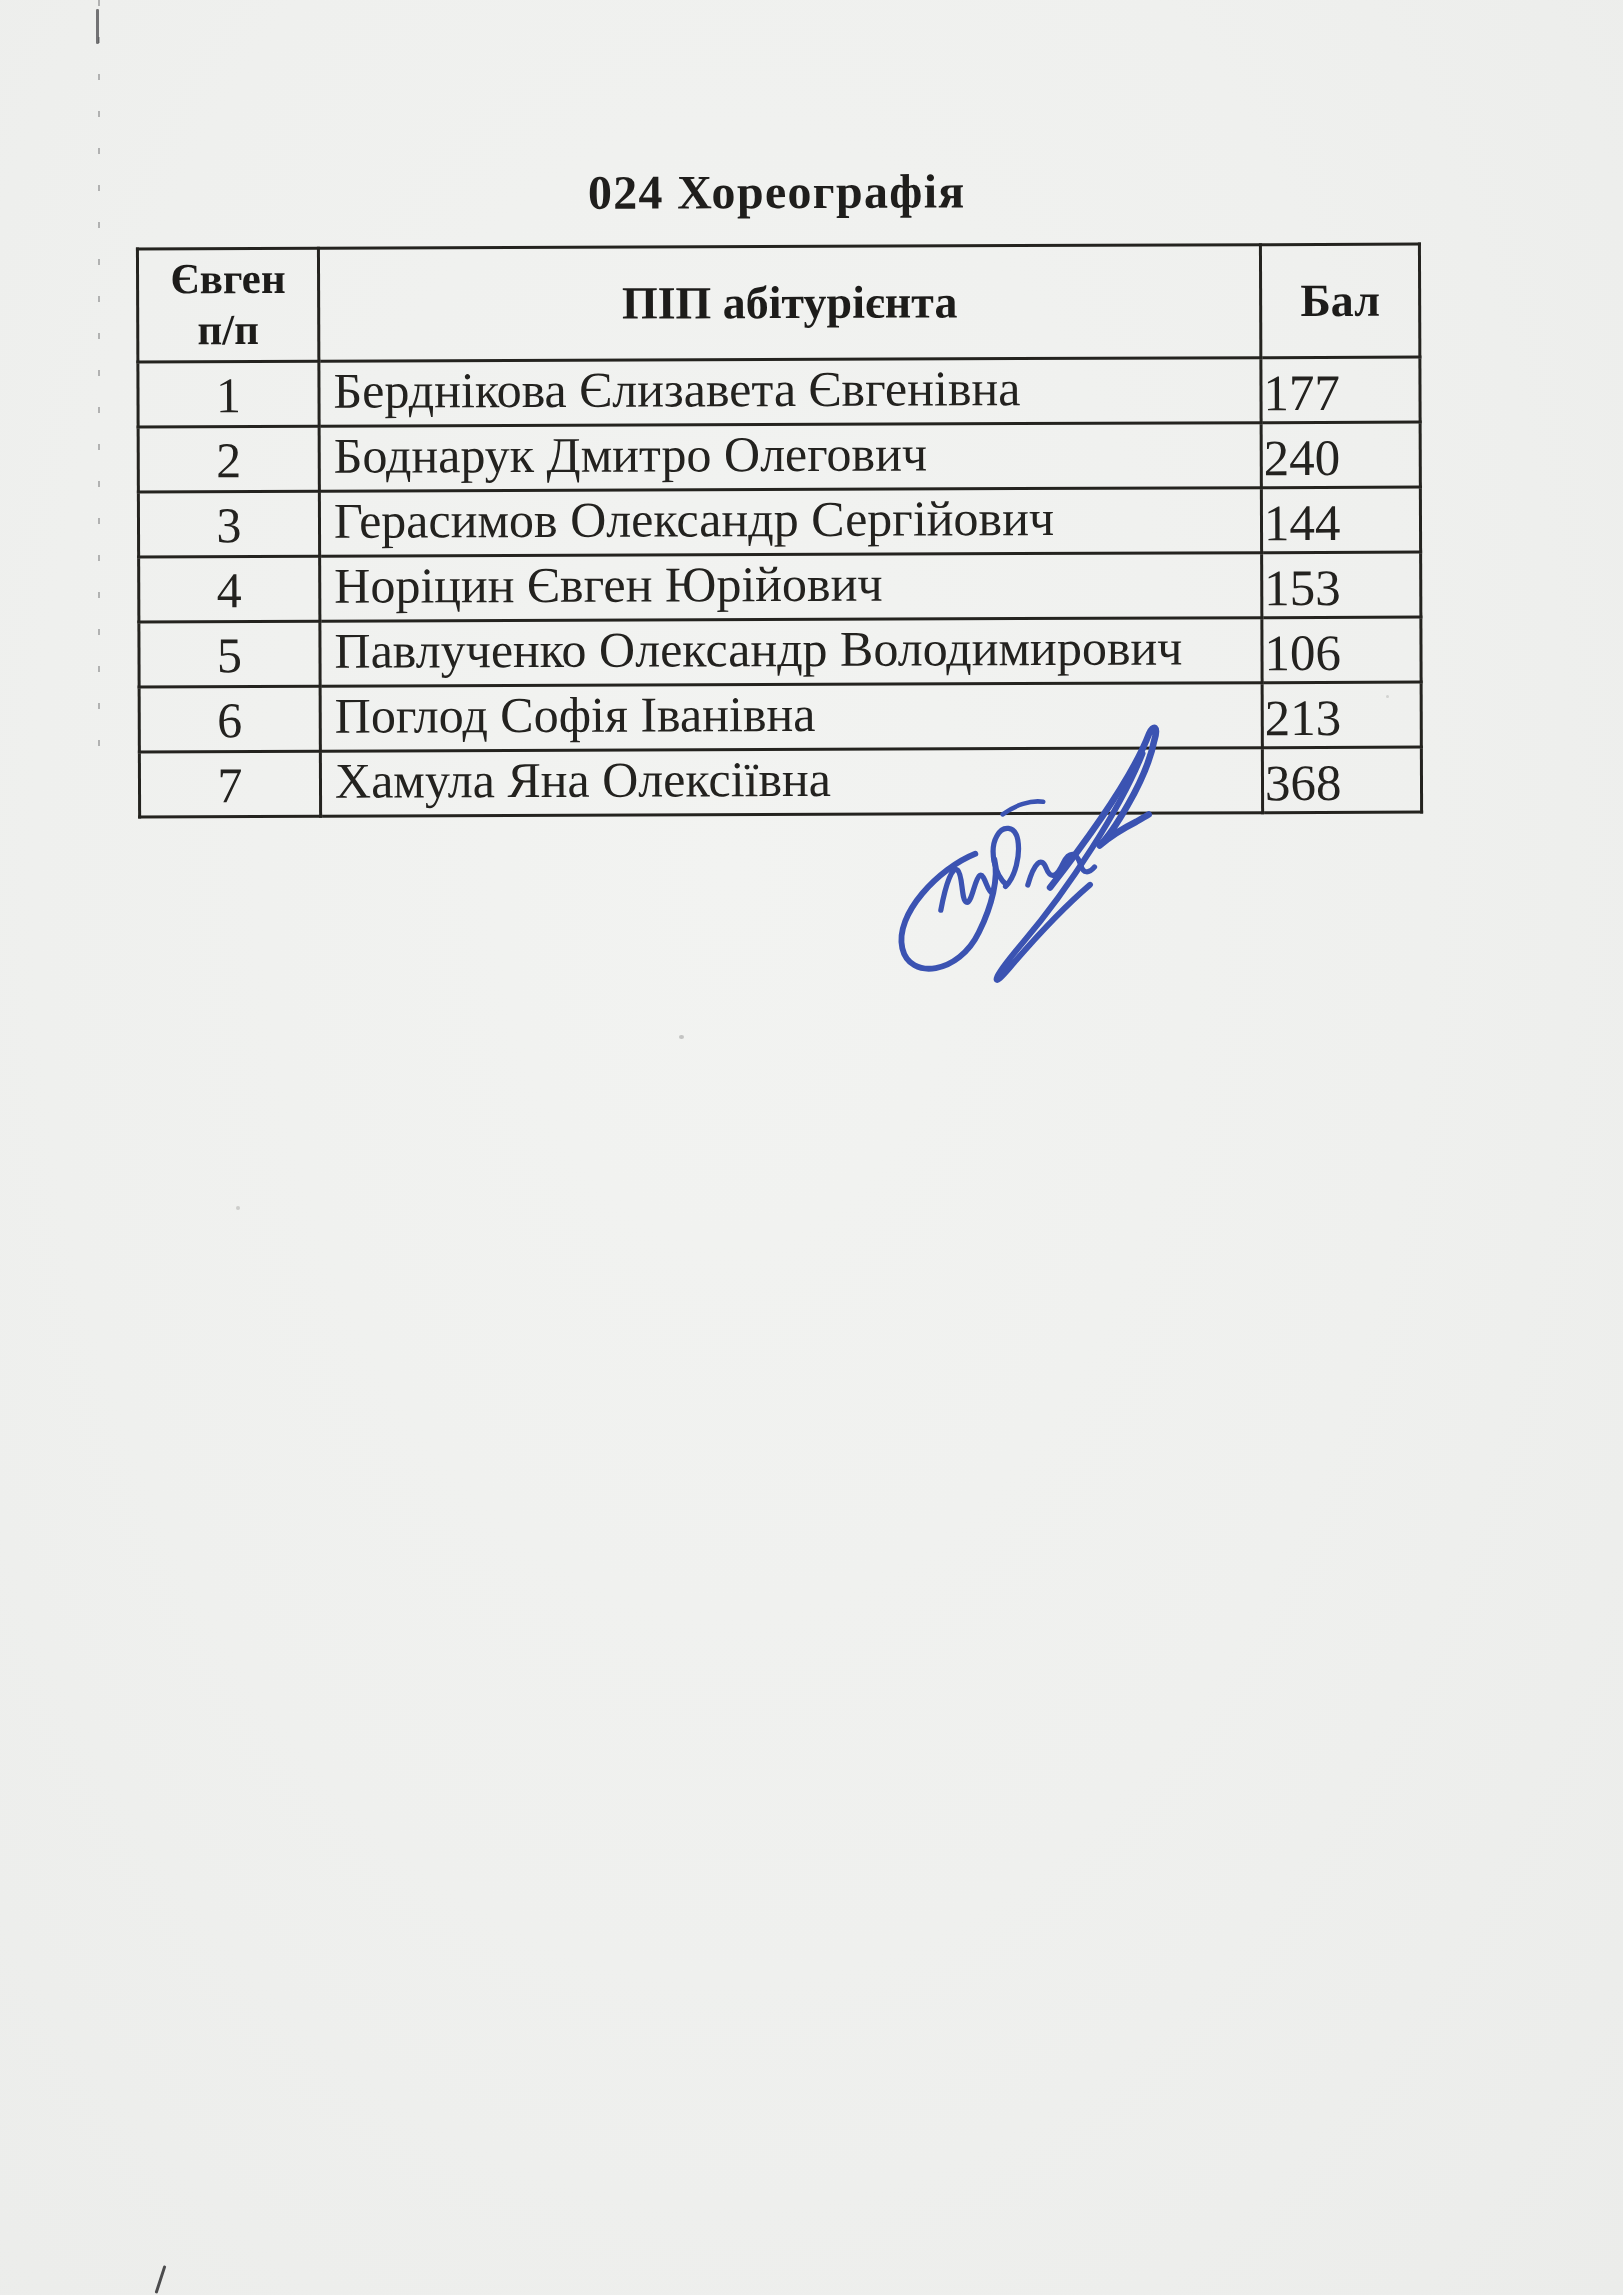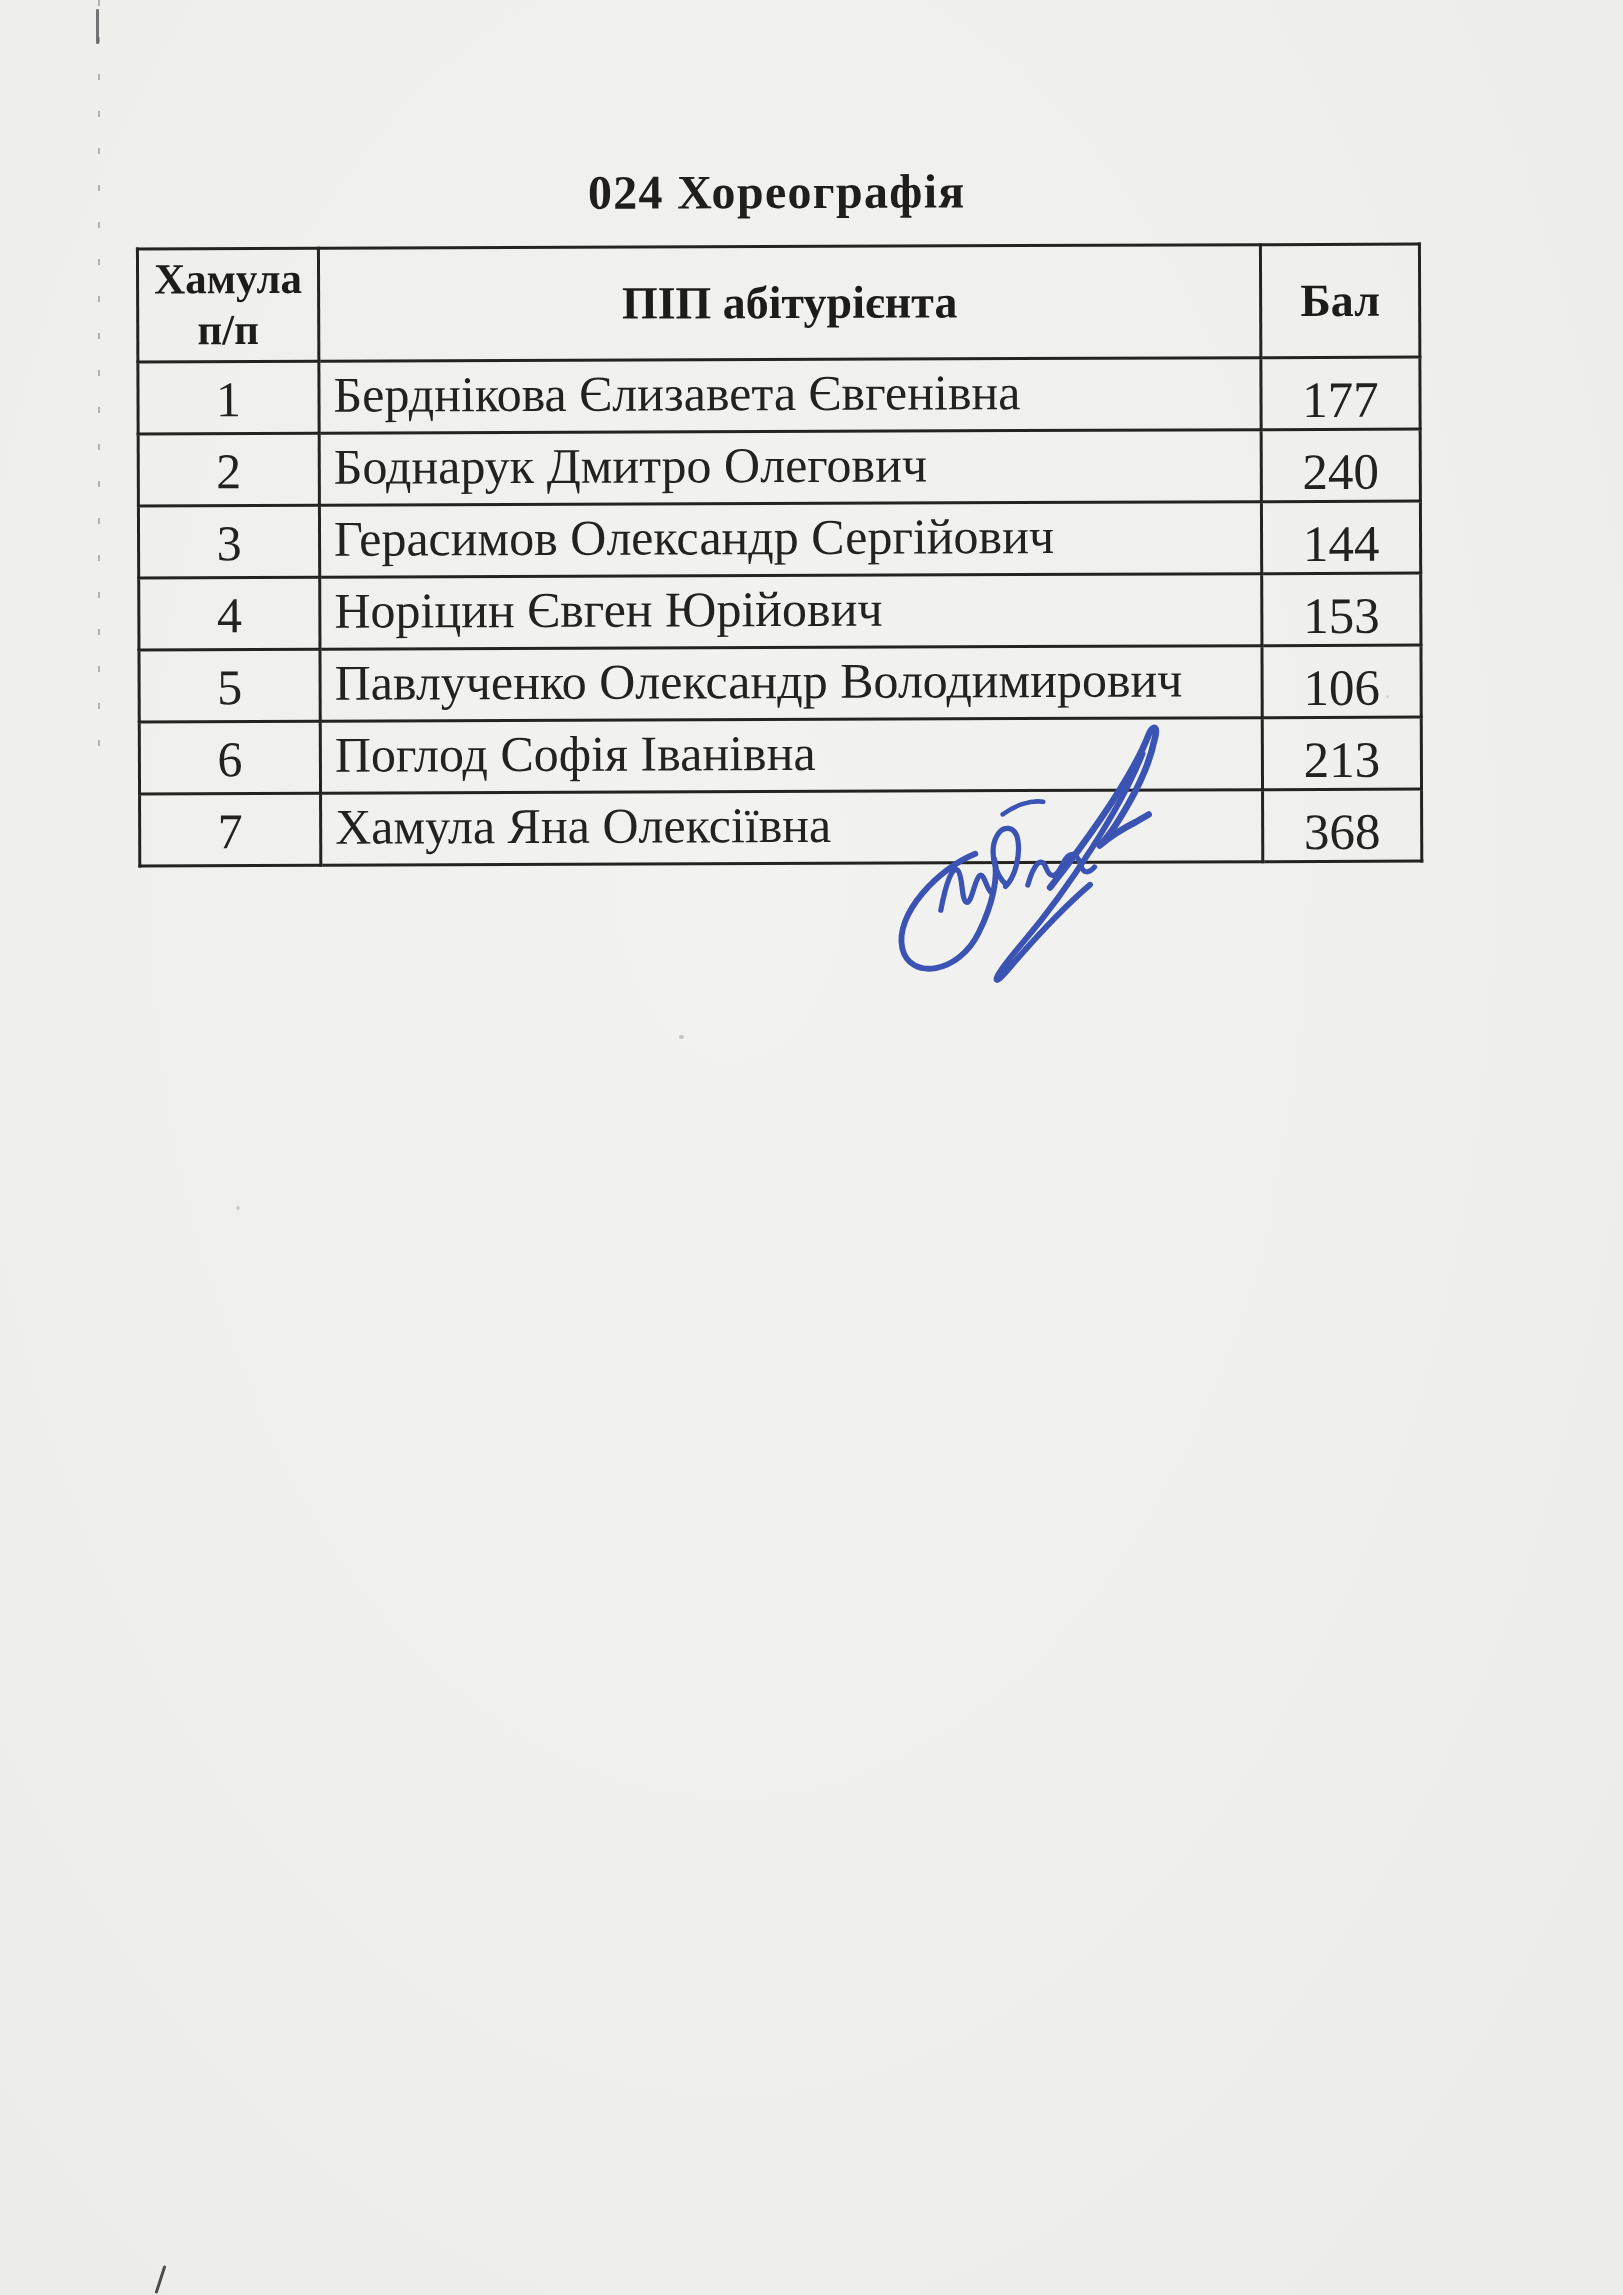--- a/index.html
+++ b/index.html
@@ -44,22 +44,22 @@
   tbody td{height:53px;}
   td.c-num{
     text-align:center;font-size:50px;line-height:1;
     padding-top:3.9px;color:#23221f;
   }
   td.c-name{
     font-size:50px;line-height:1;
     padding:0 0 5.2px 13px;color:#23221f;
   }
   td.c-score{
-    text-align:center;font-size:51px;line-height:1;
-    padding-top:15px;color:#23221f;
+    text-align:left;font-size:51px;line-height:1;
+    padding-top:8px;color:#23221f;
   }
   
   .signature{
     position:absolute;left:877px;top:717px;width:308px;height:275px;
     z-index:5;
   }
   
   .fold-line{
     position:absolute;left:98px;top:0;width:2px;height:759px;
     background:repeating-linear-gradient(to bottom,
@@ -90,21 +90,21 @@
 
     <table class="results">
       <colgroup>
         <col style="width:181px">
         <col style="width:942px">
         <col style="width:159px">
       </colgroup>
       <thead>
         <tr>
           <th class="h-num">
-            <div>Хамула</div>
+            <div>Євген</div>
             <div>п/п</div>
           </th>
           <th>ПІП абітурієнта</th>
           <th>Бал</th>
         </tr>
       </thead>
       <tbody>
         <tr>
           <td class="c-num">1</td>
           <td class="c-name">Берднікова Єлизавета Євгенівна</td>

